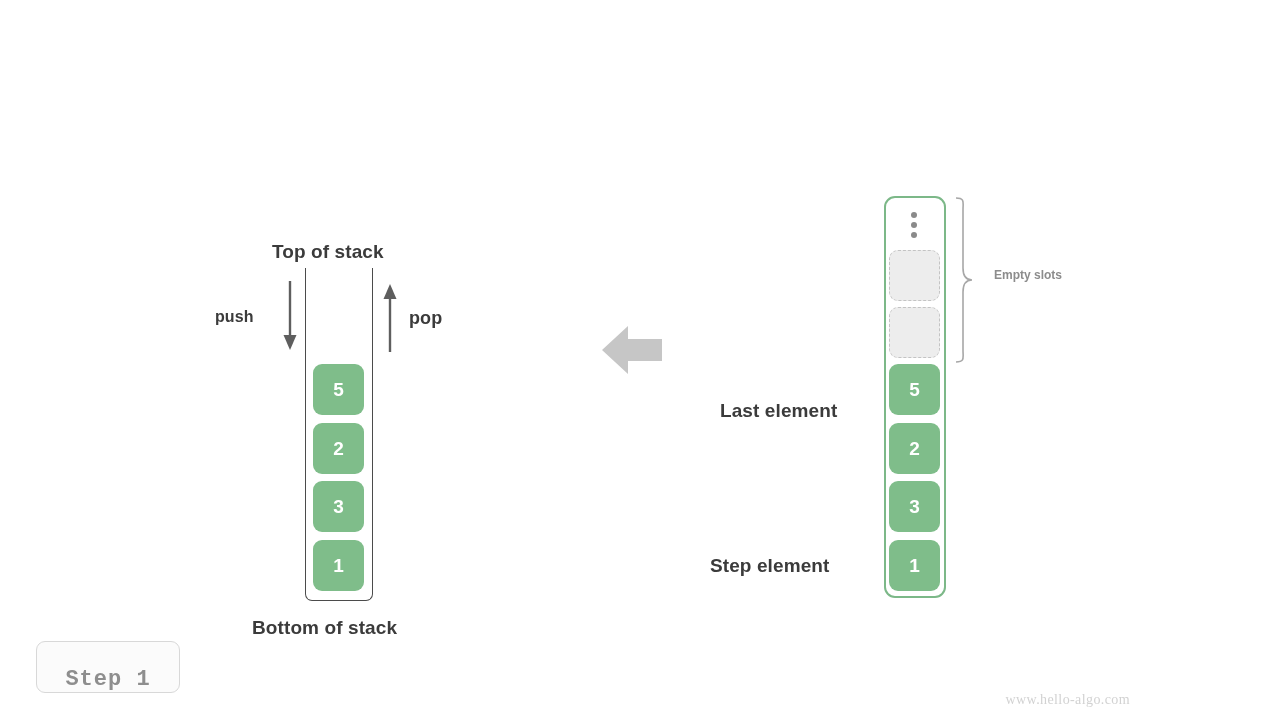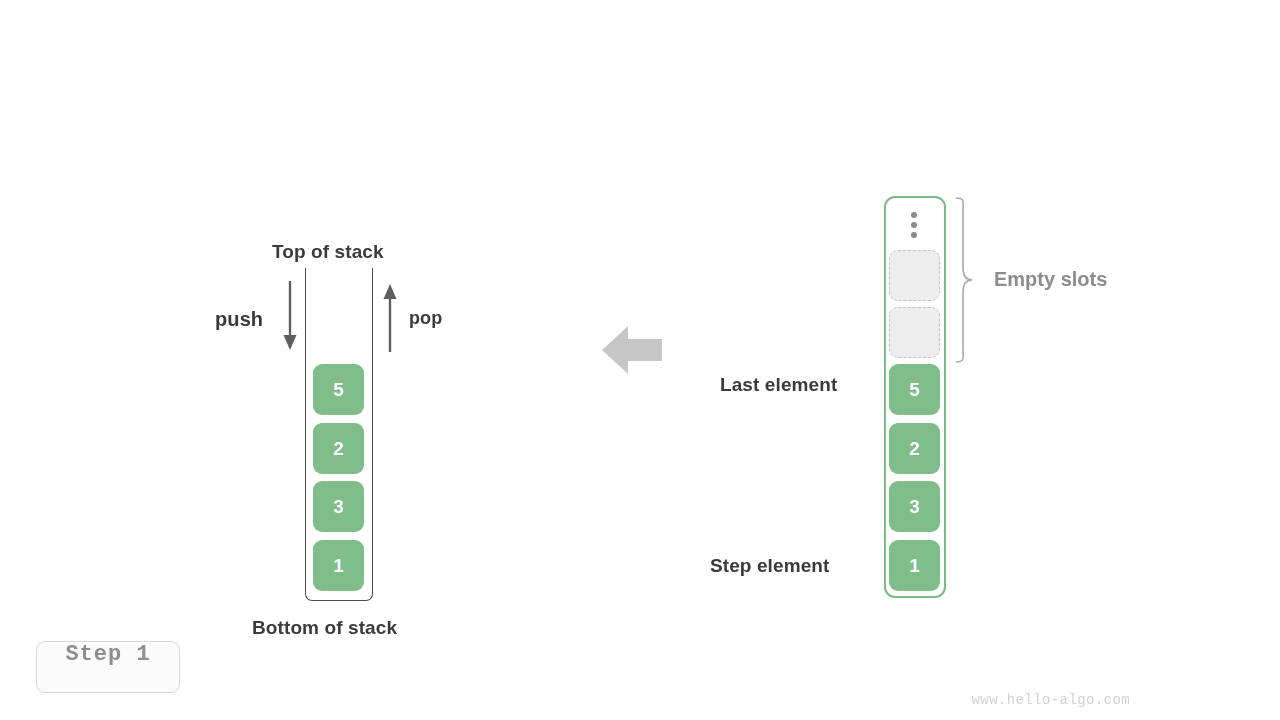--- a/index.html
+++ b/index.html
@@ -30,21 +30,21 @@
     position: absolute;
     font-family: "Liberation Sans", sans-serif;
     font-size: 20px;
     font-weight: normal;
     color: #8c8c8c;
     white-space: nowrap;
   }
   .lbl-gray-bold {
     position: absolute;
     font-family: "Liberation Sans", sans-serif;
-    font-size: 20px;
+    font-size: 12px;
     font-weight: bold;
     color: #8c8c8c;
     white-space: nowrap;
   }
 
   
   #left-stack-container {
     position: absolute;
     left: 305px;
     top: 268px;
@@ -140,57 +140,57 @@
   #step-badge {
     position: absolute;
     left: 36px;
     top: 641px;
     width: 144px;
     height: 52px;
     border: 1.4px solid #d8d8d8;
     border-radius: 9px;
     background: #fbfbfb;
     display: flex;
-    align-items: flex-start;
+    align-items: flex-end;
     justify-content: center;
     box-sizing: border-box;
   }
   #step-badge-label {
     font-family: "Liberation Mono", monospace;
     font-size: 22px;
     font-weight: bold;
     color: #8e8e8e;
     letter-spacing: 1px;
   }
 
   
   #watermark {
     position: absolute;
     right: 38px;
     bottom: 12px;
-    font-family: Liberation Mono, monospace;
+    font-family: Liberation Serif, serif;
     font-size: 14px;
     color: #d2d2d2;
     letter-spacing: 0.4px;
     white-space: nowrap;
     padding-left: 10px;
   }
 </style>
 </head>
 <body>
 
 <div id="canvas">
 
   <div class="lbl-bold" style="left:272px; top:241px;">Top of stack</div>
 
   <svg class="thin-arrow" style="left:279px; top:278px;" width="22" height="76" viewBox="0 0 22 76">
     <line x1="11" y1="3" x2="11" y2="60" stroke="#5e5e5e" stroke-width="2.4"></line>
     <polygon points="11,72 4.5,57 17.5,57" fill="#5e5e5e"></polygon>
   </svg>
-  <div class="lbl-bold" style="left:215px; top:308px; font-size:20px;">push</div>
+  <div class="lbl-bold" style="left:215px; top:308px; font-size:16px;">push</div>
 
   <svg class="thin-arrow" style="left:379px; top:280px;" width="22" height="76" viewBox="0 0 22 76">
     <line x1="11" y1="72" x2="11" y2="16" stroke="#5e5e5e" stroke-width="2.4"></line>
     <polygon points="11,4 4.5,19 17.5,19" fill="#5e5e5e"></polygon>
   </svg>
   <div class="lbl-bold" style="left:409px; top:308px; font-size:18px;">pop</div>
 
   <div id="left-stack-container"></div>
 
   <div class="cell-green" style="left:313px; top:364px;">5</div>
@@ -220,21 +220,21 @@
     <path d="M4,2 C13,2 11,6 11,14 L11,72 C11,80 14,84 20,84
              C14,84 11,88 11,96 L11,154 C11,162 13,166 4,166" fill="none" stroke="#a7a7a7" stroke-width="1.6"></path>
   </svg>
   <div class="lbl-gray-bold" style="left:994px; top:268px;">Empty slots</div>
 
   <div class="cell-green" style="left:889px; top:364px;">5</div>
   <div class="cell-green" style="left:889px; top:423px;">2</div>
   <div class="cell-green" style="left:889px; top:481px;">3</div>
   <div class="cell-green" style="left:889px; top:540px;">1</div>
 
-  <div class="lbl-bold" style="left:720px; top:374px;">Last element</div>
+  <div class="lbl-bold" style="left:720px; top:400px;">Last element</div>
   <div class="lbl-bold" style="left:710px; top:555px;">Step element</div>
 
   <div id="step-badge">
     <span id="step-badge-label">Step 1</span>
   </div>
 
   <div id="watermark">www.hello-algo.com</div>
 
 </div>
 

